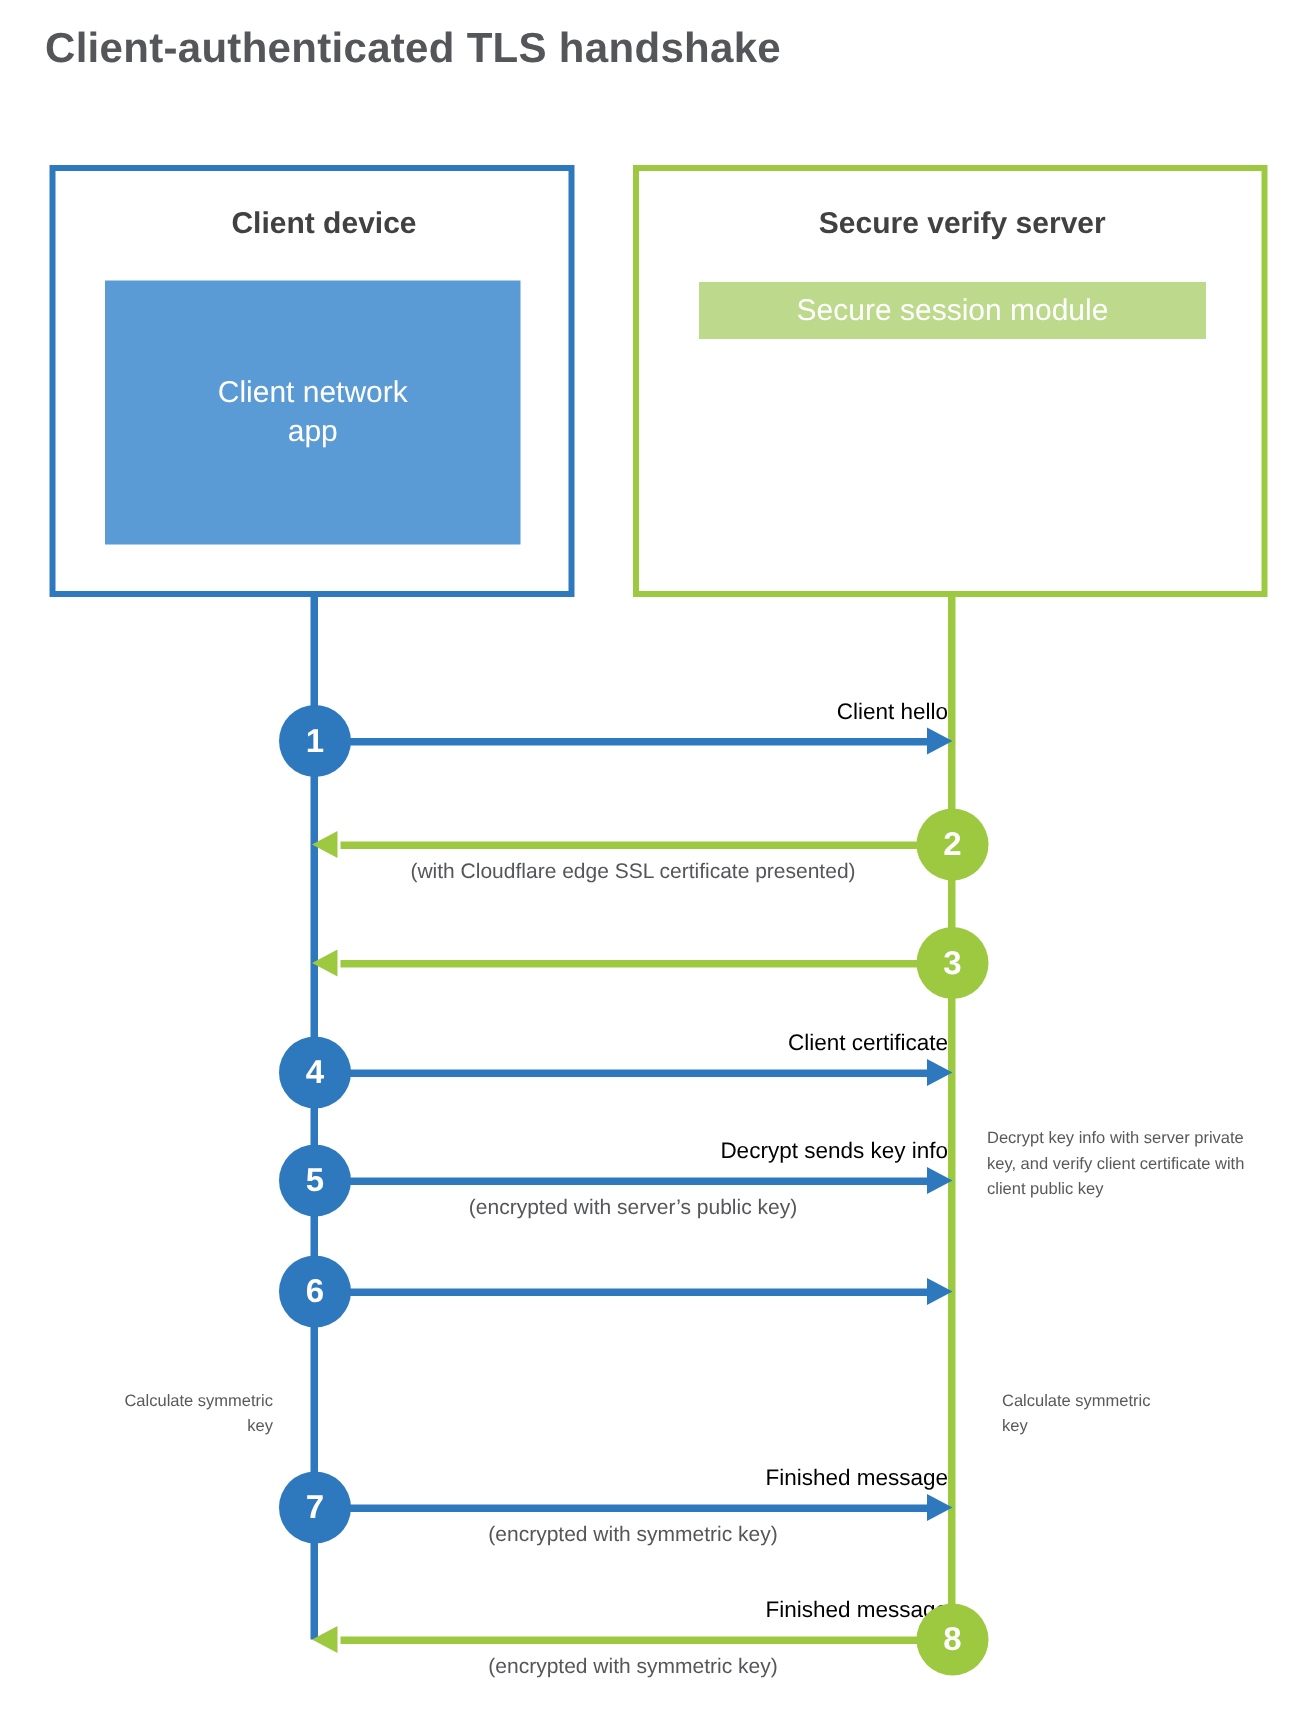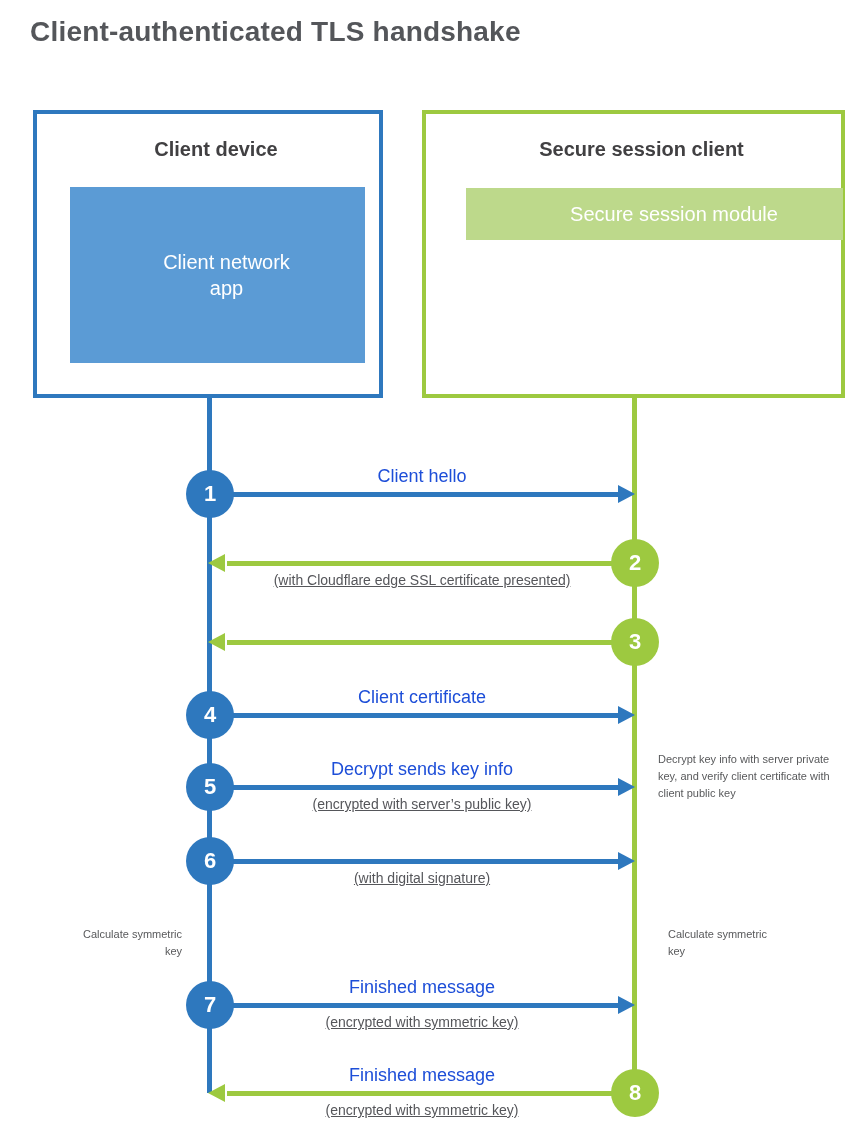--- a/index.html
+++ b/index.html
@@ -26,31 +26,31 @@
   #client-box{left:33px;top:110px;width:350px;height:288px;border-color:var(--blue);}
   #server-box{left:422px;top:110px;width:423px;height:288px;border-color:var(--green);}
   .actor-title{
     position:absolute;left:0;right:0;top:24px;
     text-align:center;
     font-size:20px;font-weight:bold;color:#414042;margin-left:16px;
   }
   #app-box{
     left:70px;top:187px;width:277px;height:176px;
     background:var(--blue-fill);
-    display:flex;align-items:center;justify-content:center;padding-left:18px;
+    display:flex;align-items:center;justify-content:center;
   }
   #app-box span{
     display:block;width:150px;text-align:center;
     color:#ffffff;font-size:20px;line-height:1.3;
   }
   .module-bar{
-    left:466px;width:338px;height:52px;
+    left:466px;width:338px;height:38px;
     background:var(--green-fill);
     display:flex;align-items:center;justify-content:center;
-    color:#ffffff;font-size:20px;padding-left:39px;
+    color:#ffffff;font-size:20px;
   }
   
   .vline{width:5px;top:396px;height:697px;}
   #client-lifeline{left:207px;background:var(--blue);}
   #server-lifeline{left:632px;background:var(--green);}
   
   .hline{height:5px;}
   .hline.blue{background:var(--blue);}
   .hline.green{background:var(--green);}
   .ah{width:0;height:0;border-top:9px solid transparent;border-bottom:9px solid transparent;}
@@ -59,26 +59,26 @@
   
   .circle{
     width:48px;height:48px;border-radius:50%;
     display:flex;align-items:center;justify-content:center;
     color:#ffffff;font-size:22px;font-weight:bold;
   }
   .circle.cblue{background:var(--blue);}
   .circle.cgreen{background:var(--green);}
   
   .lbl{
-    left:212px;width:420px;text-align:center;
-    font-size:18px;color:#1d4ed8;
+    left:212px;width:420px;text-align:right;
+    font-size:15px;color:#000000;
   }
   .sub{
     left:212px;width:420px;text-align:center;
-    font-size:14px;color:#55565A;text-decoration:underline;
+    font-size:14px;color:#55565A;
   }
   
   .note{
     font-size:11px;line-height:17px;color:#58595B;
   }
   #note-decrypt{left:658px;top:751px;width:178px;}
   #note-calc-right{left:668px;top:926px;width:115px;}
   #note-calc-left{left:70px;top:926px;width:112px;text-align:right;}
 </style>
 </head>
@@ -89,21 +89,21 @@
   <div class="abs" id="page-title">Client-authenticated TLS handshake</div>
 
   <div class="abs actor-box" id="client-box">
     <div class="actor-title">Client device</div>
   </div>
   <div class="abs" id="app-box">
     <span>Client network app</span>
   </div>
 
   <div class="abs actor-box" id="server-box">
-    <div class="actor-title">Secure session client</div>
+    <div class="actor-title">Secure verify server</div>
   </div>
   <div class="abs module-bar" style="top:188px">
     <span>Secure session module</span>
   </div>
 
   <div class="abs vline" id="client-lifeline"></div>
   <div class="abs vline" id="server-lifeline"></div>
 
   <div class="abs lbl" style="top:466px">Client hello</div>
   <div class="abs hline blue" style="top:492px;left:212px;width:406px"></div>
@@ -133,21 +133,20 @@
   </div>
 
   <div class="abs lbl" style="top:759px">Decrypt sends key info</div>
   <div class="abs sub" style="top:796px">(encrypted with server’s public key)</div>
   <div class="abs hline blue" style="top:785px;left:212px;width:406px"></div>
   <div class="abs ah ah-r" style="top:778px;left:618px"></div>
   <div class="abs circle cblue" style="top:763px;left:186px">
     <span>5</span>
   </div>
 
-  <div class="abs sub" style="top:870px">(with digital signature)</div>
   <div class="abs hline blue" style="top:859px;left:212px;width:406px"></div>
   <div class="abs ah ah-r" style="top:852px;left:618px"></div>
   <div class="abs circle cblue" style="top:837px;left:186px">
     <span>6</span>
   </div>
 
   <div class="abs lbl" style="top:977px">Finished message</div>
   <div class="abs sub" style="top:1014px">(encrypted with symmetric key)</div>
   <div class="abs hline blue" style="top:1003px;left:212px;width:406px"></div>
   <div class="abs ah ah-r" style="top:996px;left:618px"></div>

